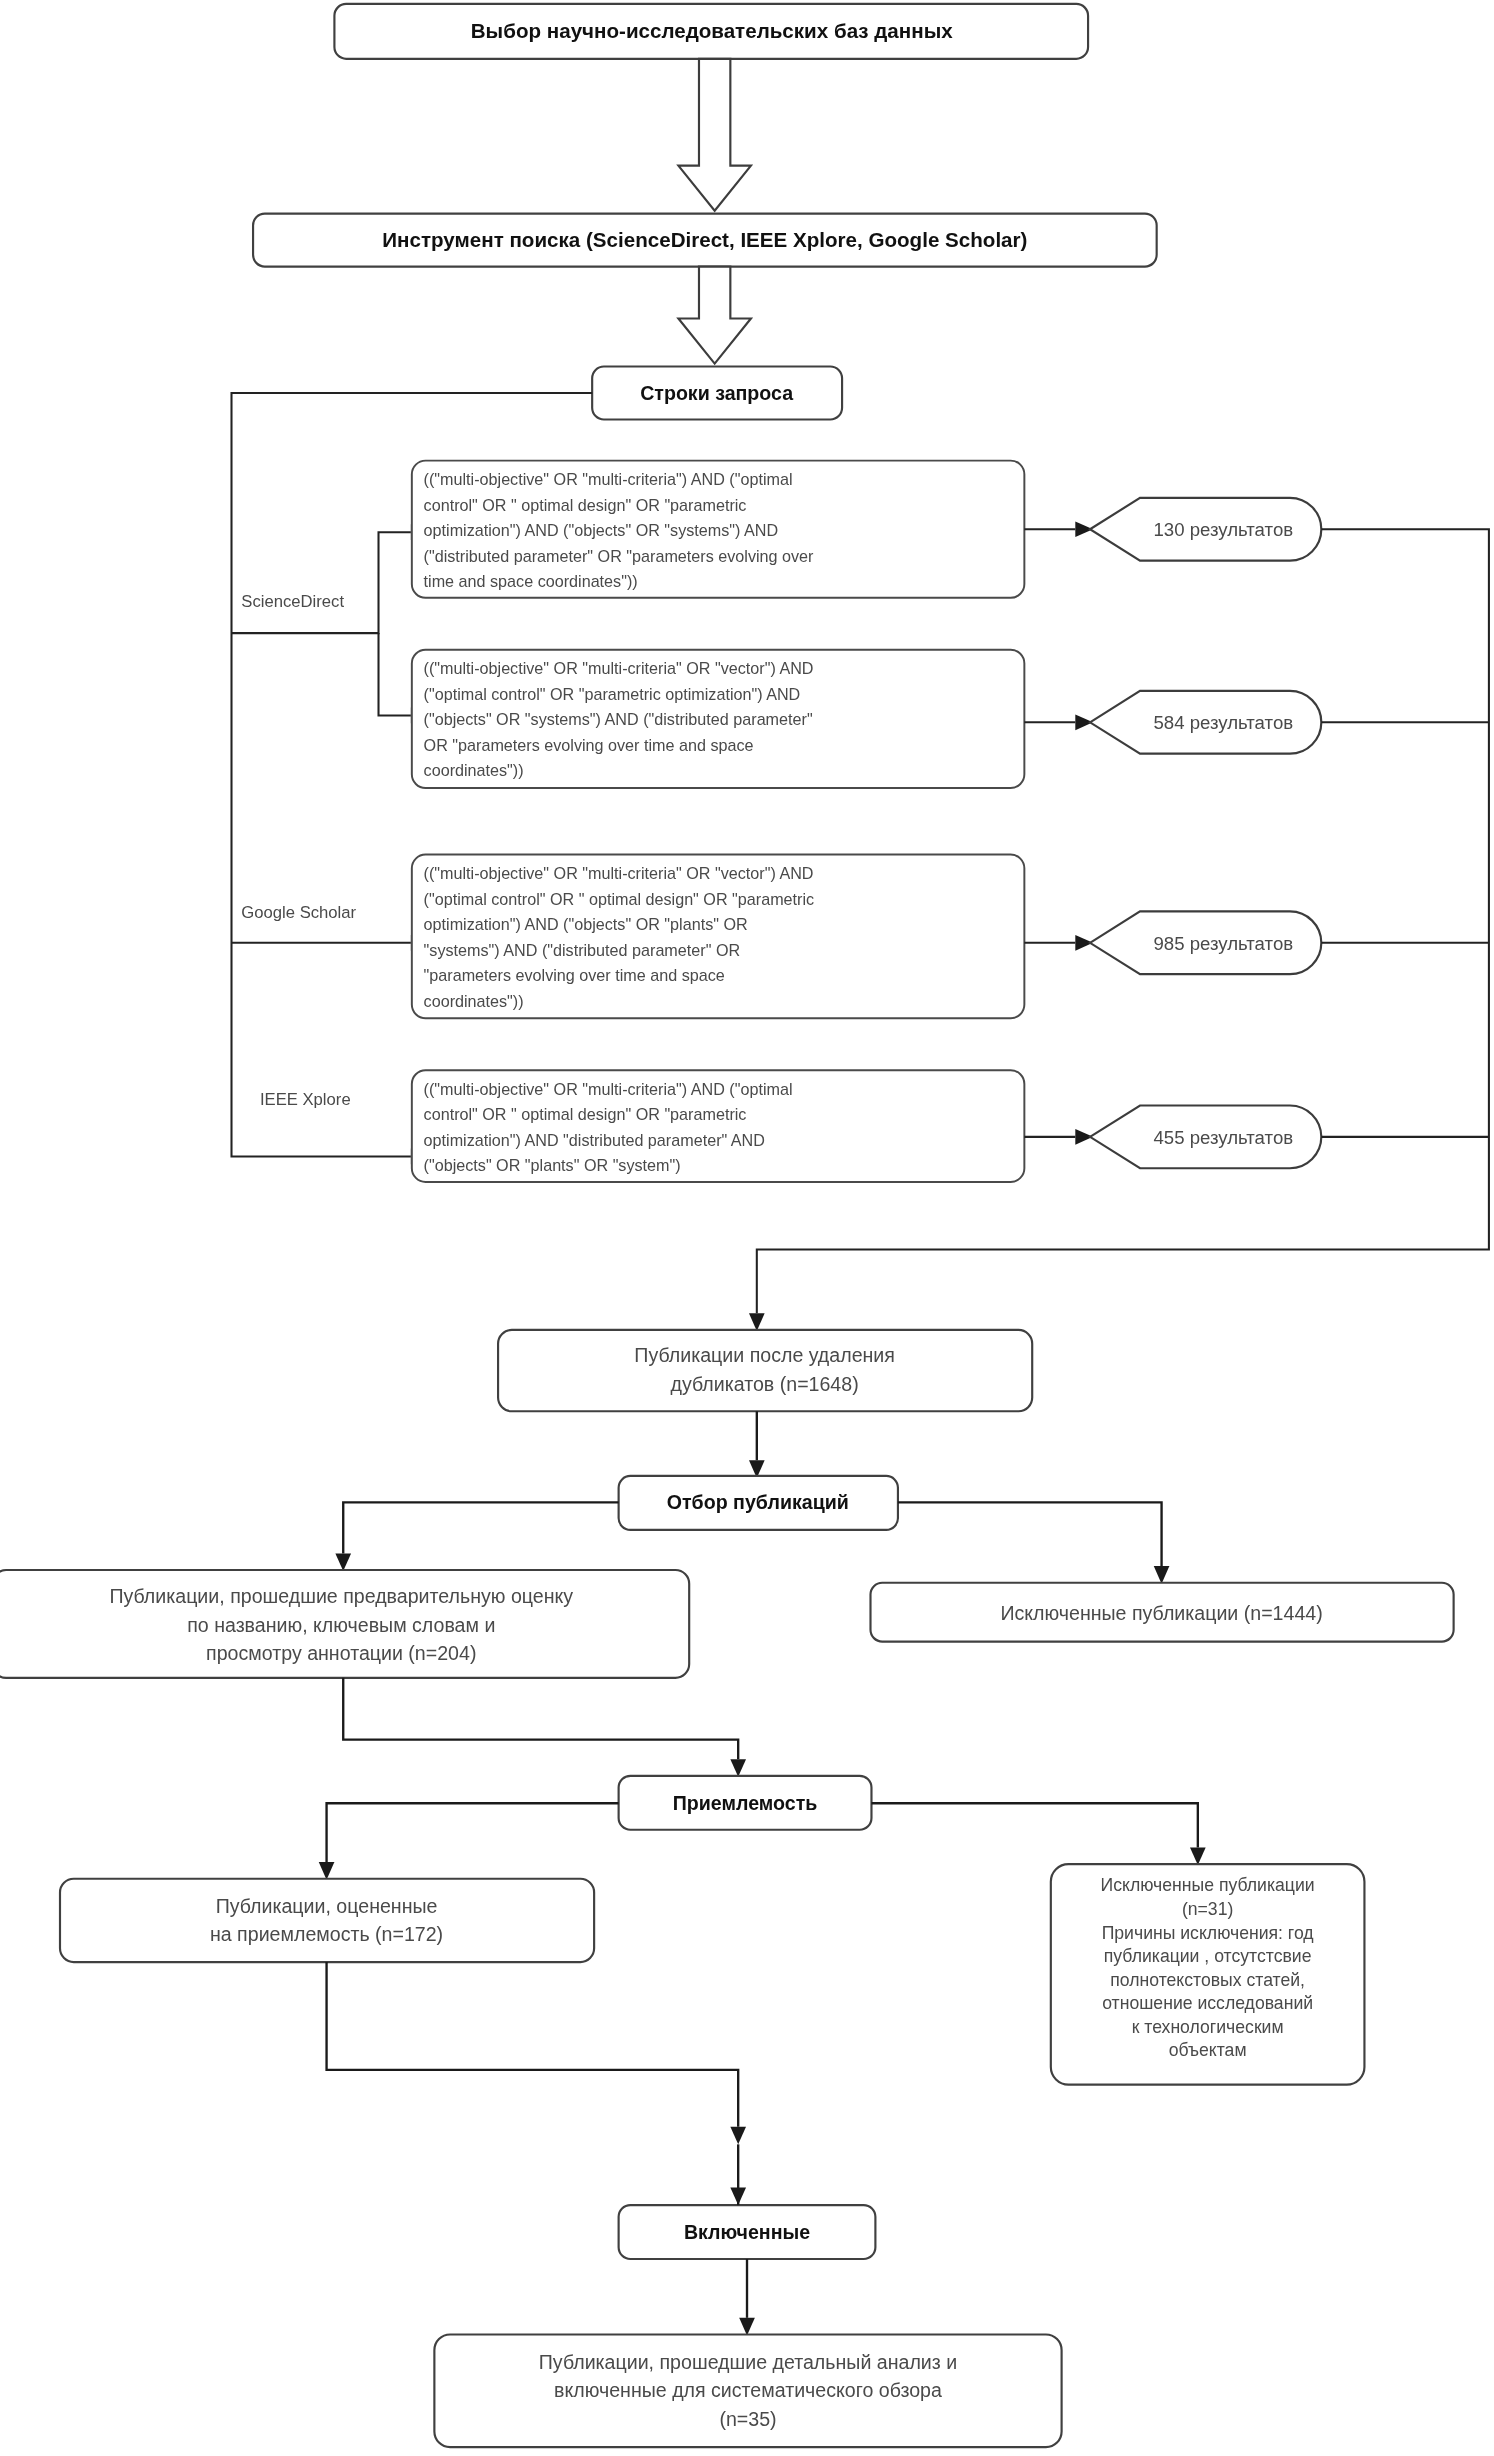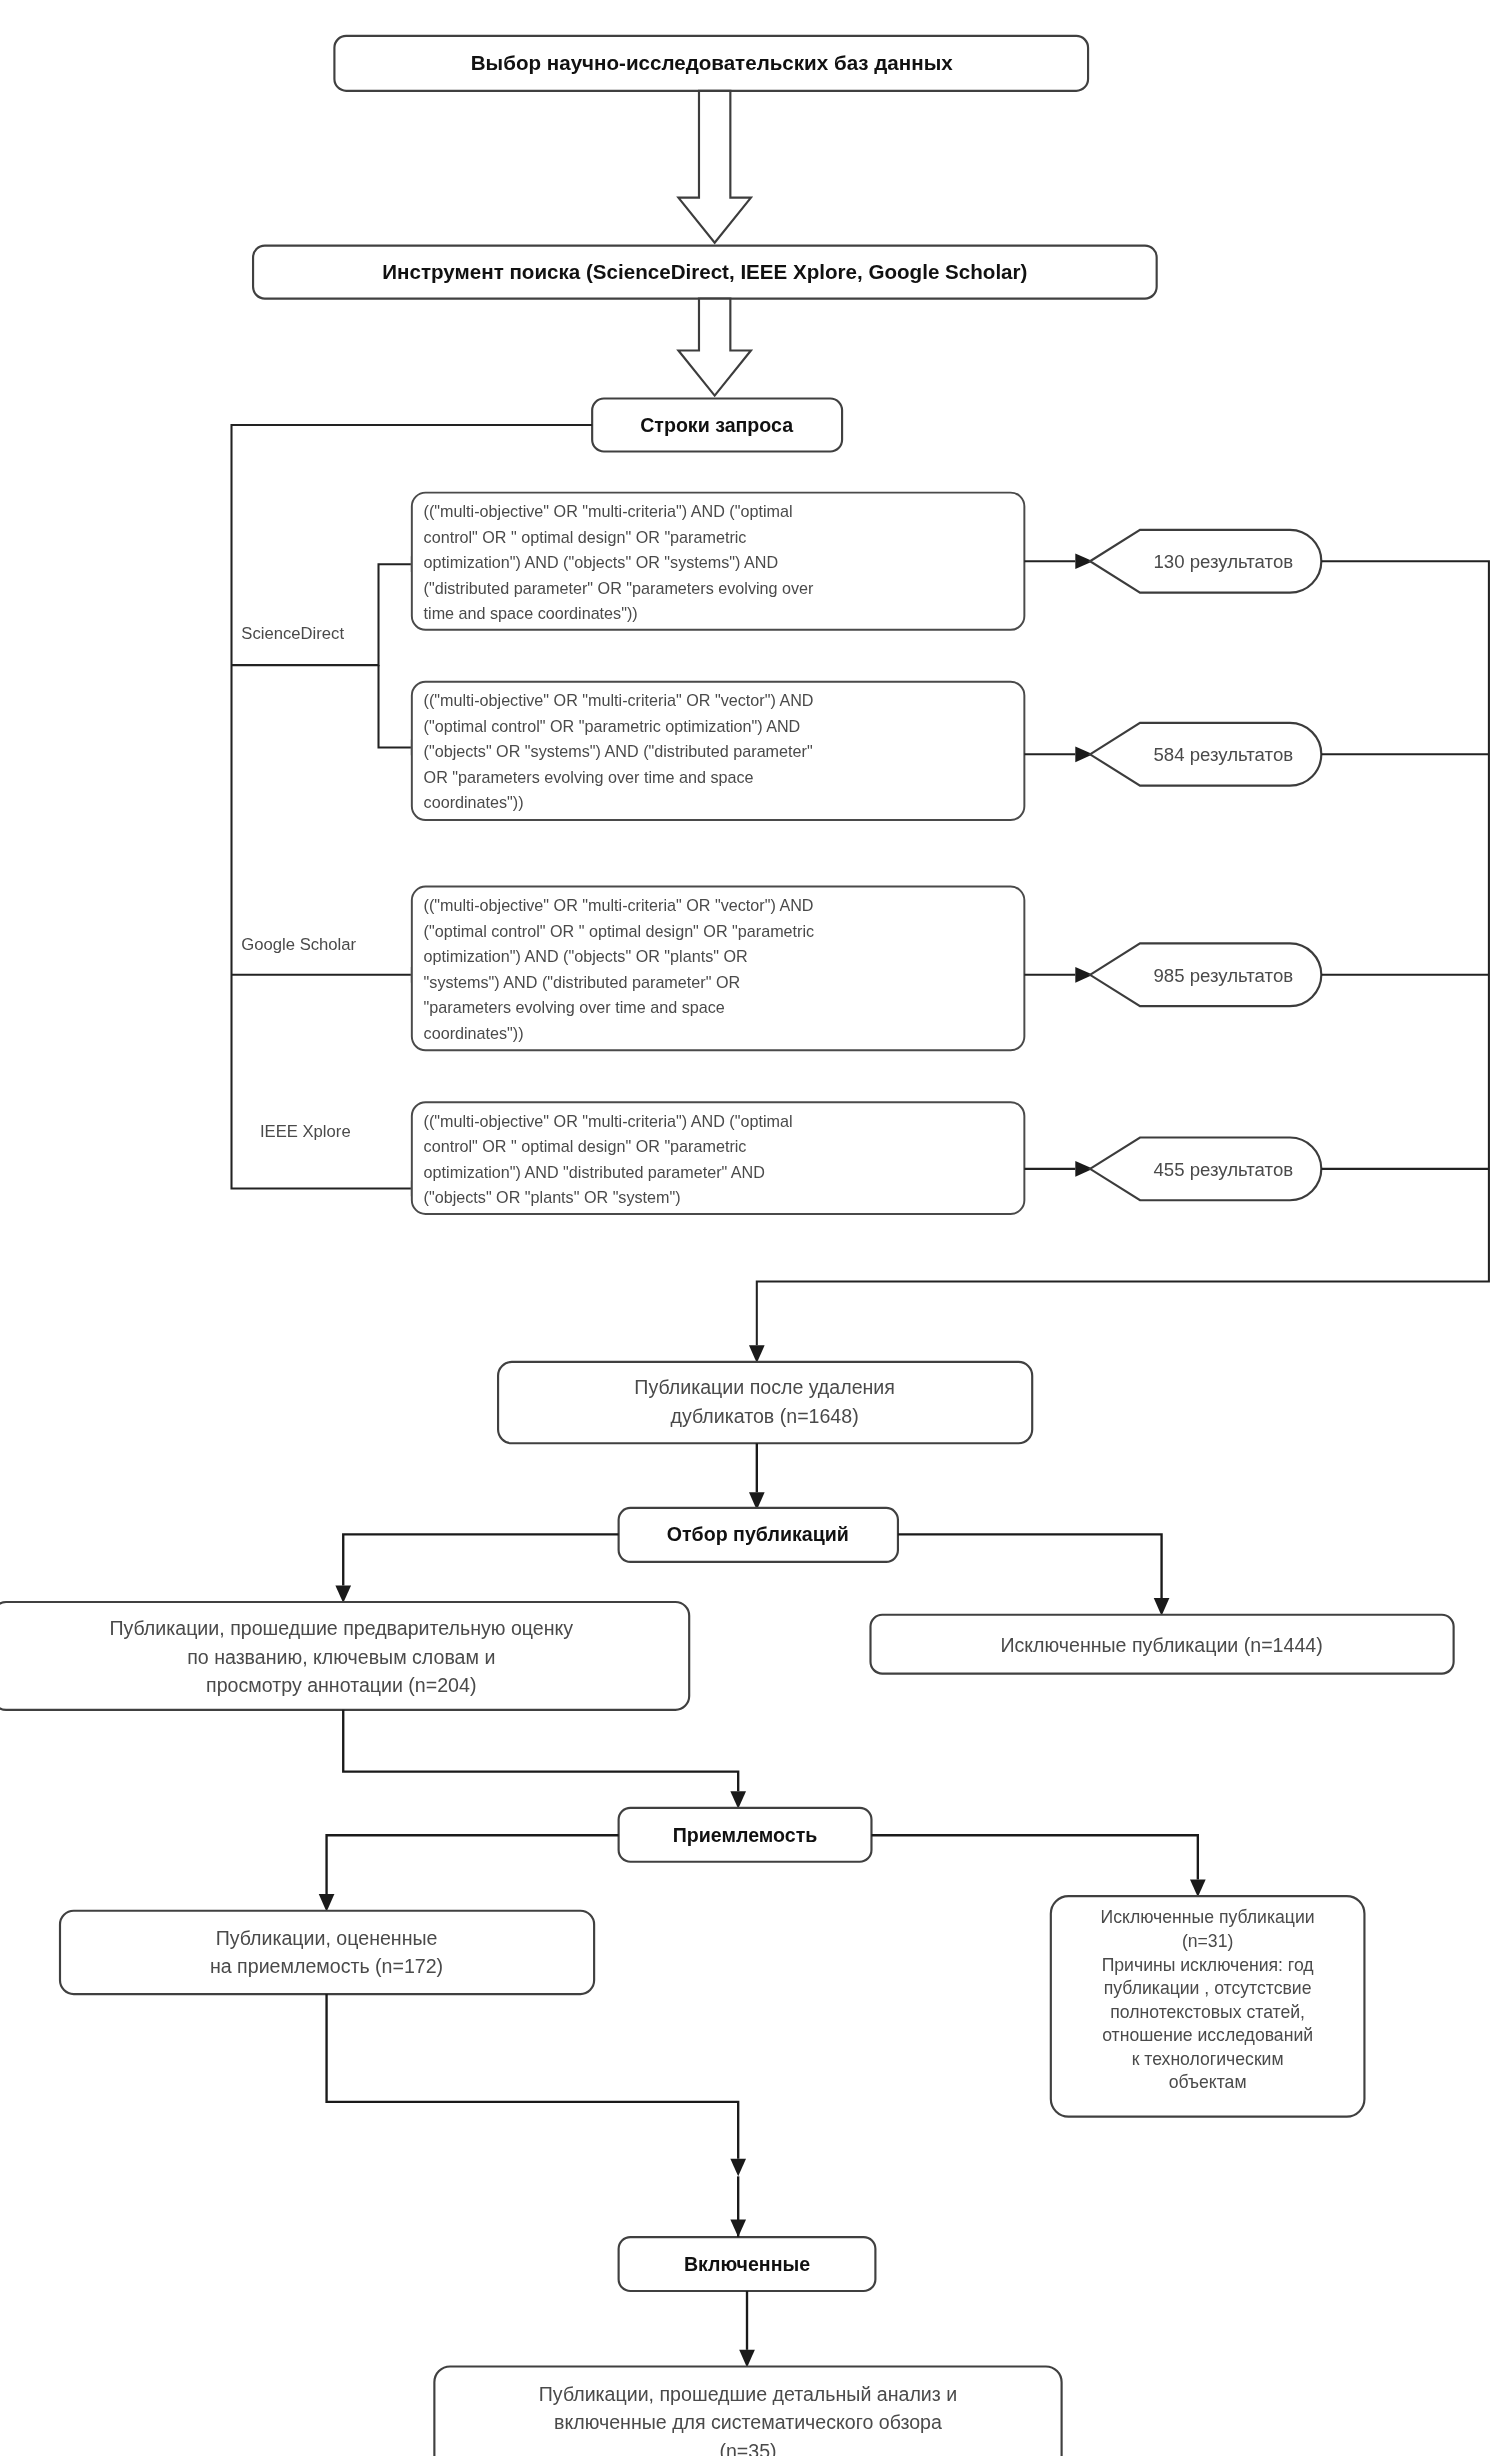--- a/index.html
+++ b/index.html
@@ -10,21 +10,20 @@
   body {
     width: 1495px;
     height: 2456px;
     font-family: "Liberation Sans", sans-serif;
     overflow: hidden;
   }
   #flow-root {
     position: relative;
     width: 1495px;
     height: 2424px;
-    margin-top: 32px;
   }
   svg#flow-svg {
     position: absolute;
     top: 0;
     left: 0;
     width: 1495px;
     height: 2456px;
     display: block;
   }
   .node-box {

